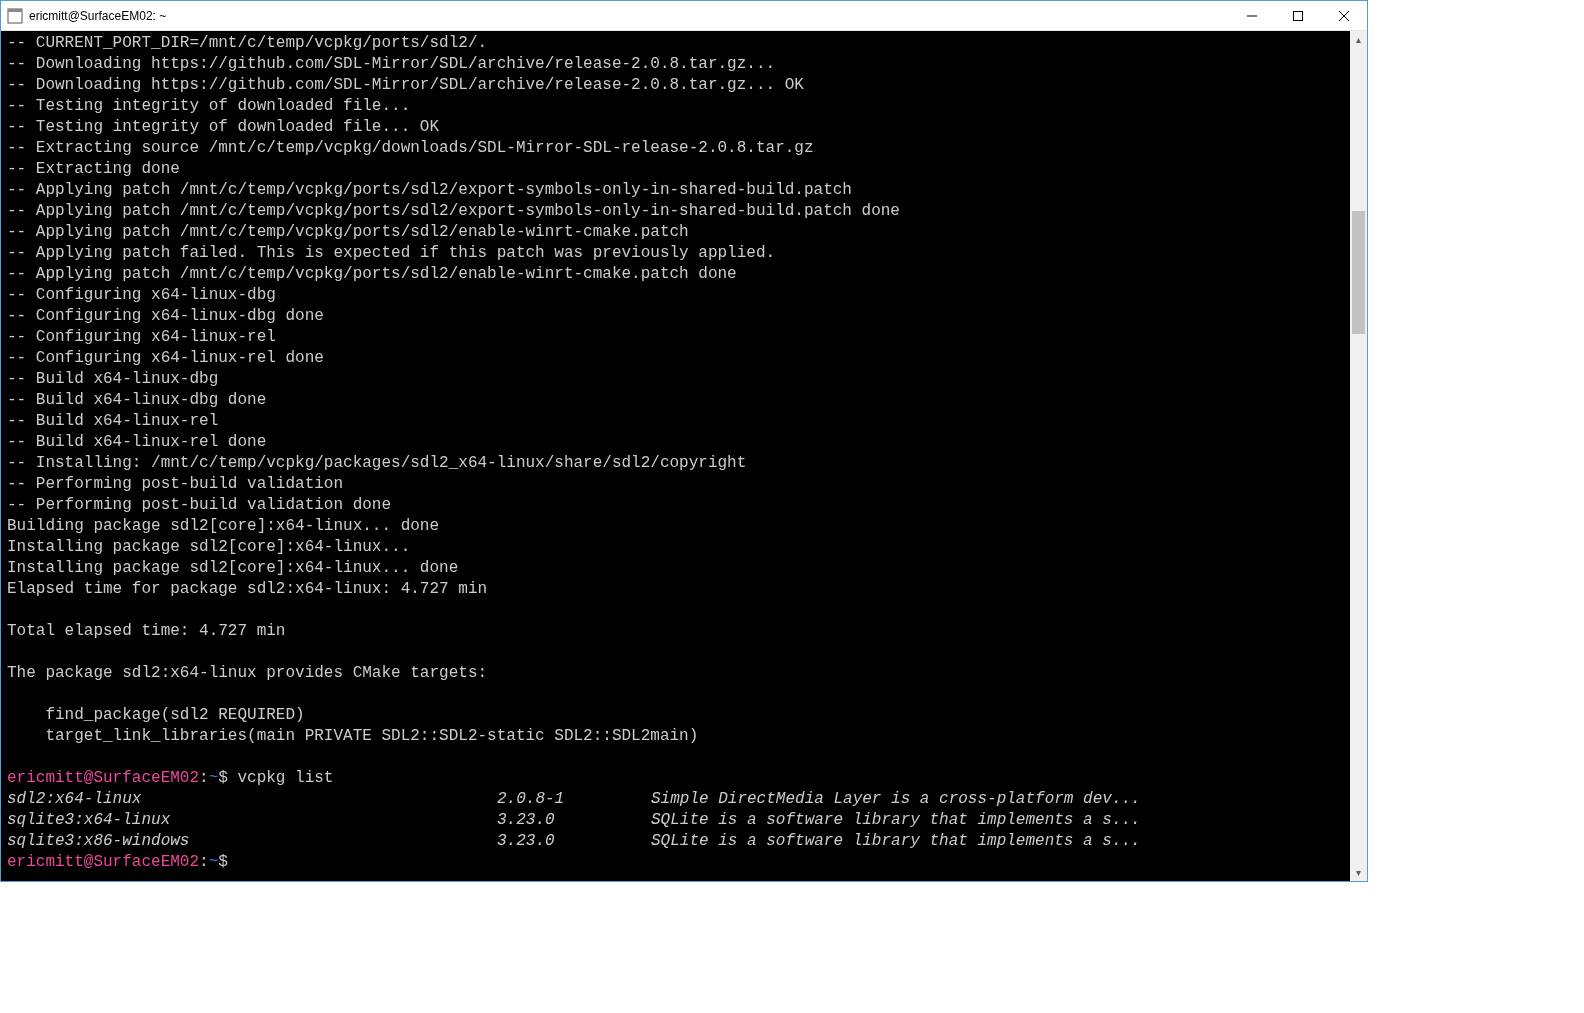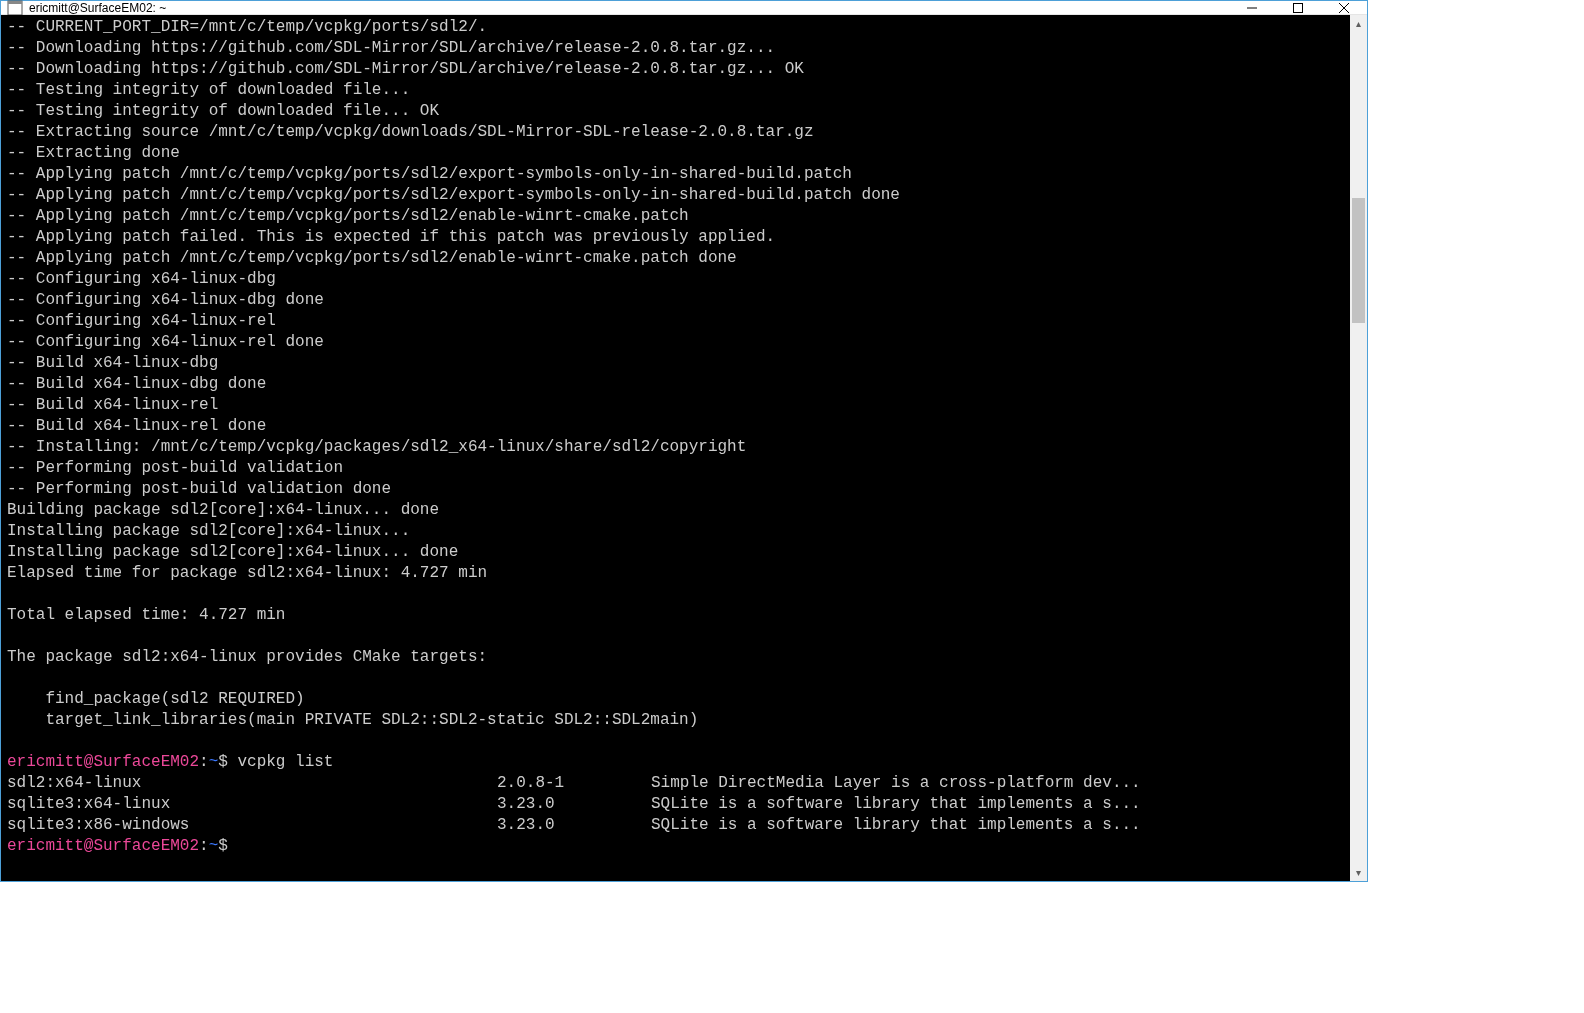--- a/index.html
+++ b/index.html
@@ -13,21 +13,21 @@
   .window {
     width: 1368px;
     height: 882px;
     border: 1px solid #4da0d8;
     background: #fff;
     display: flex;
     flex-direction: column;
     position: relative;
   }
   .titlebar {
-    height: 14px;
+    height: 30px;
     background: #fff;
     display: flex;
     align-items: center;
     padding-left: 6px;
     border-bottom: 1px solid #e5e5e5;
     flex-shrink: 0;
   }
   .titlebar-icon {
     width: 16px;
     height: 16px;
@@ -100,21 +100,21 @@
     height:15%;
     background:#c2c2c2;
   }
   .scroll-arrow.bottom { position:absolute; bottom:0; left:0; }
 
   .prompt-user { color:#ec4899; }
   .prompt-colon { color:#ccc; }
   .prompt-path { color:#3b78ff; }
   .prompt-dollar { color:#ccc; }
 
-  .row { display:flex; }
+  .row { display:flex;font-style:italic; }
   .col1 { display:inline-block; width: 490px; }
   .col2 { display:inline-block; width: 154px; }
   .col3 { display:inline-block; }
 </style>
 </head>
 <body>
 
 <div class="window">
 
   <div class="titlebar">

